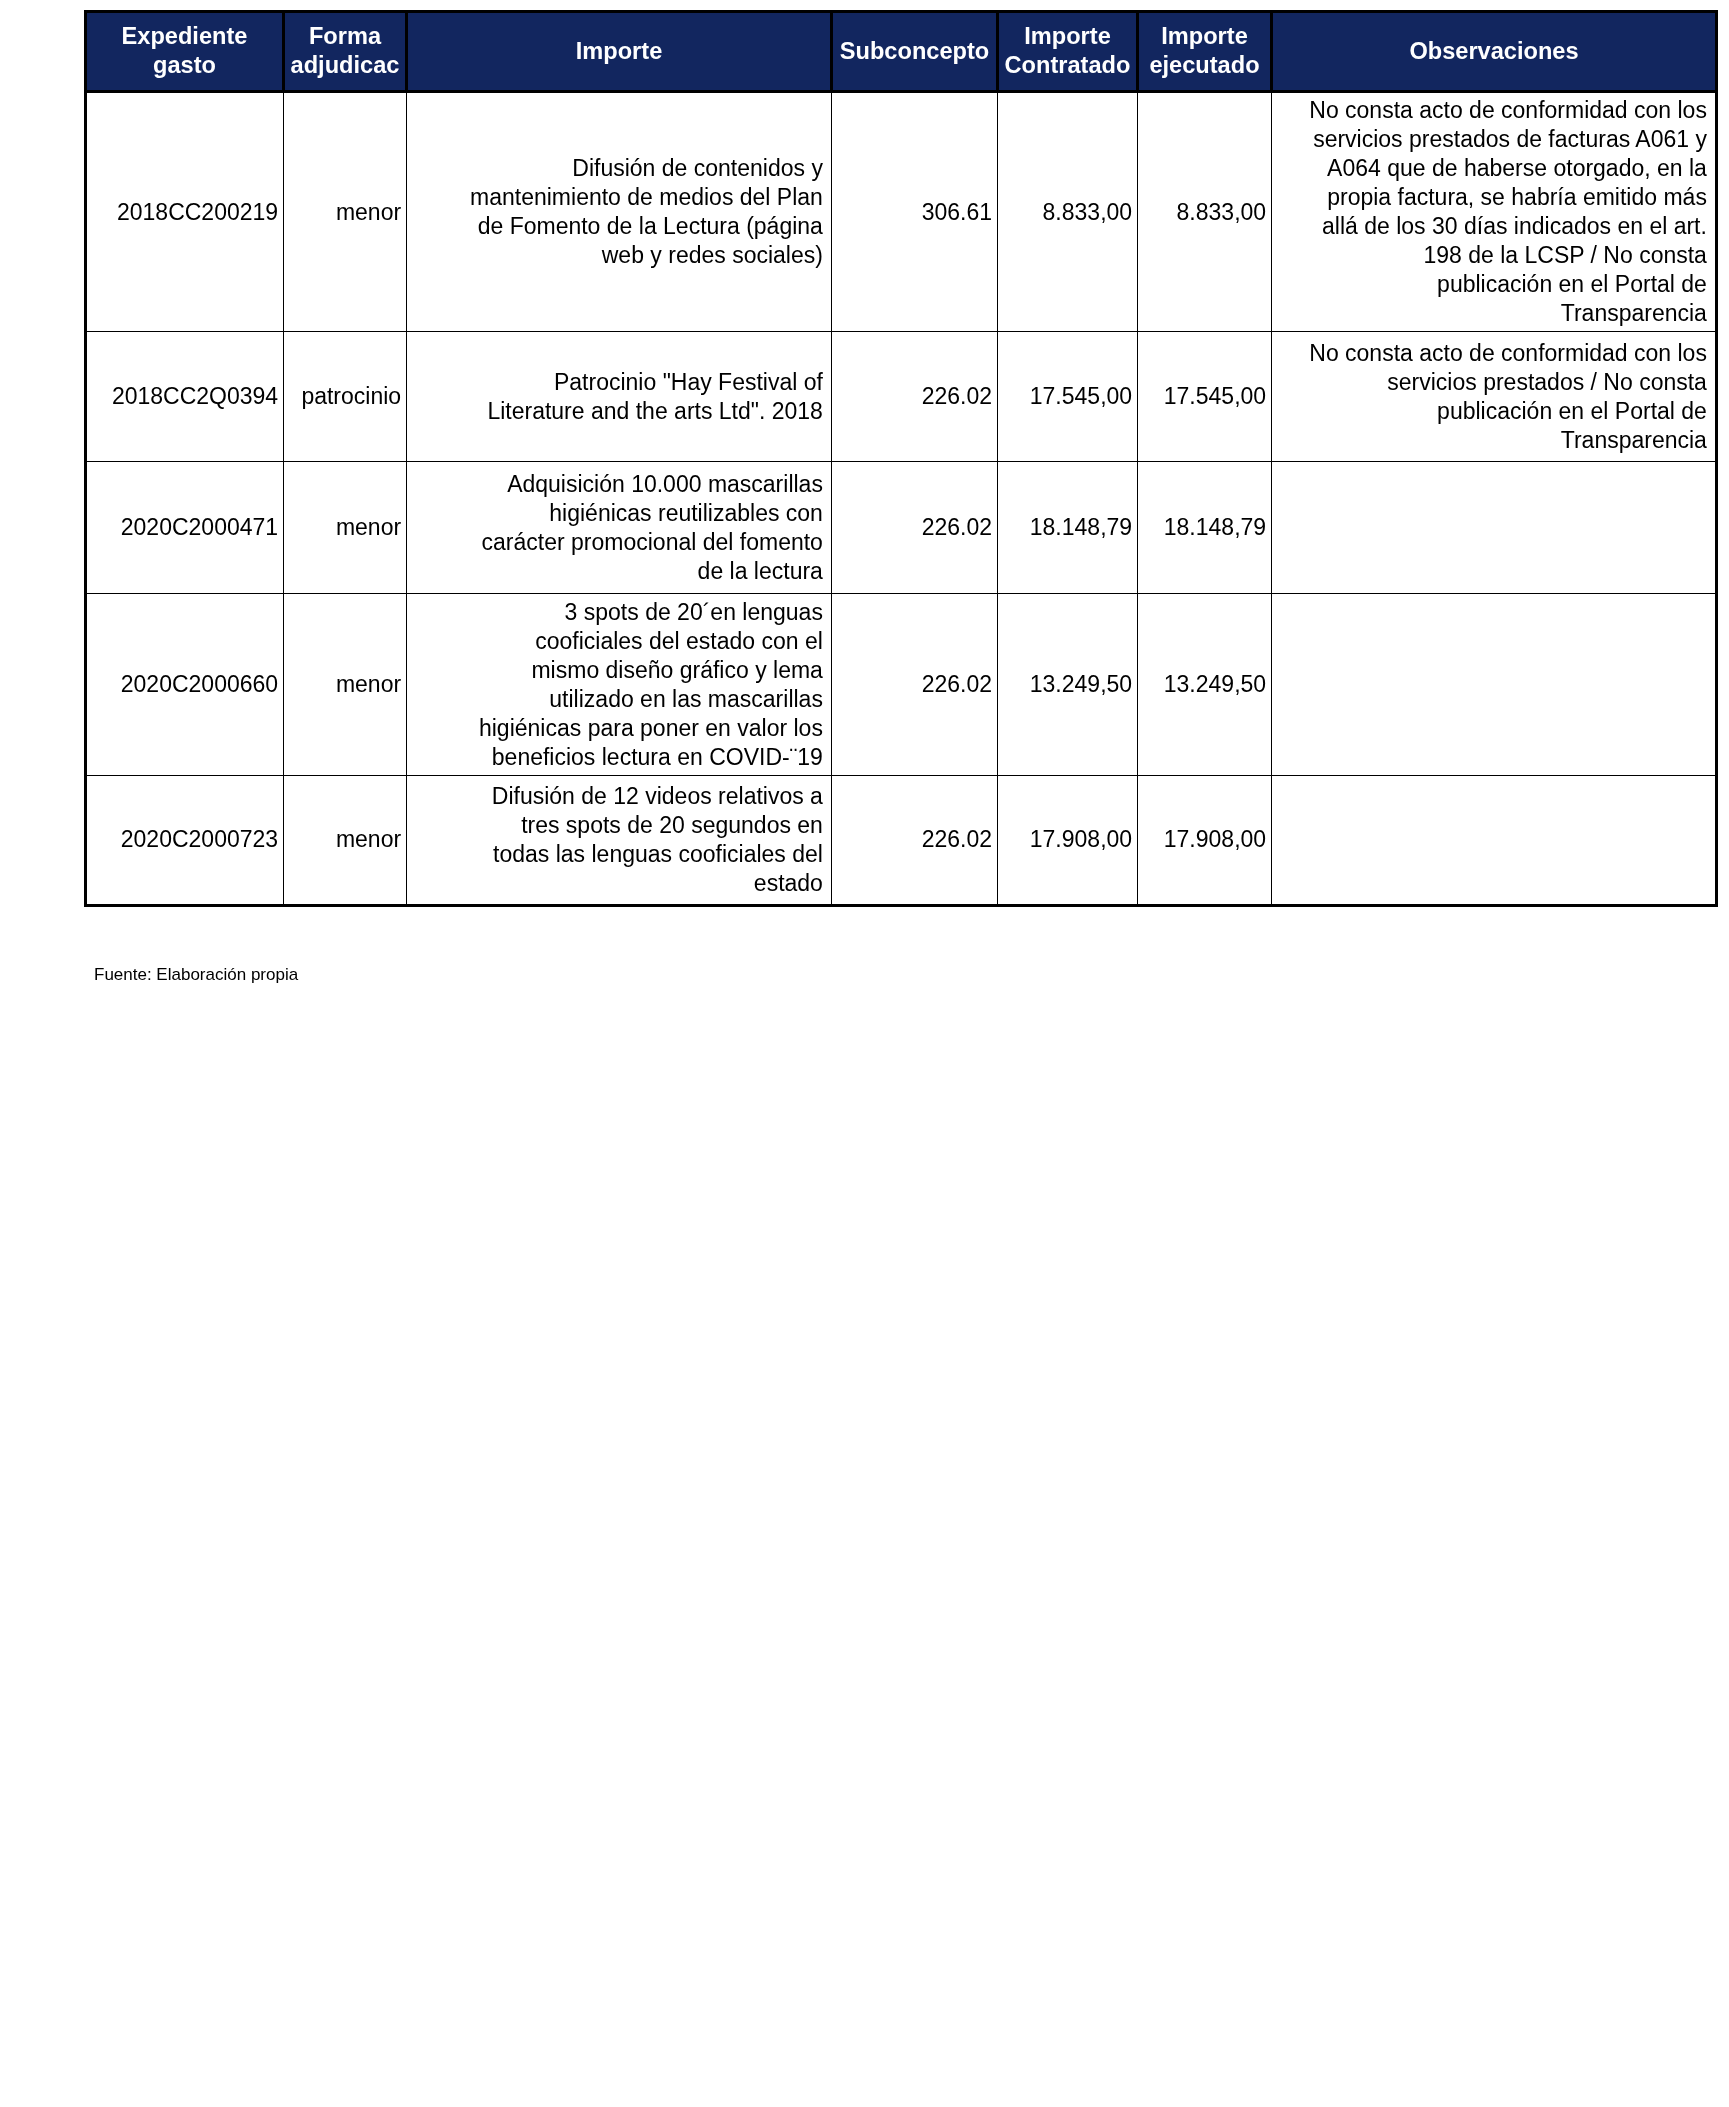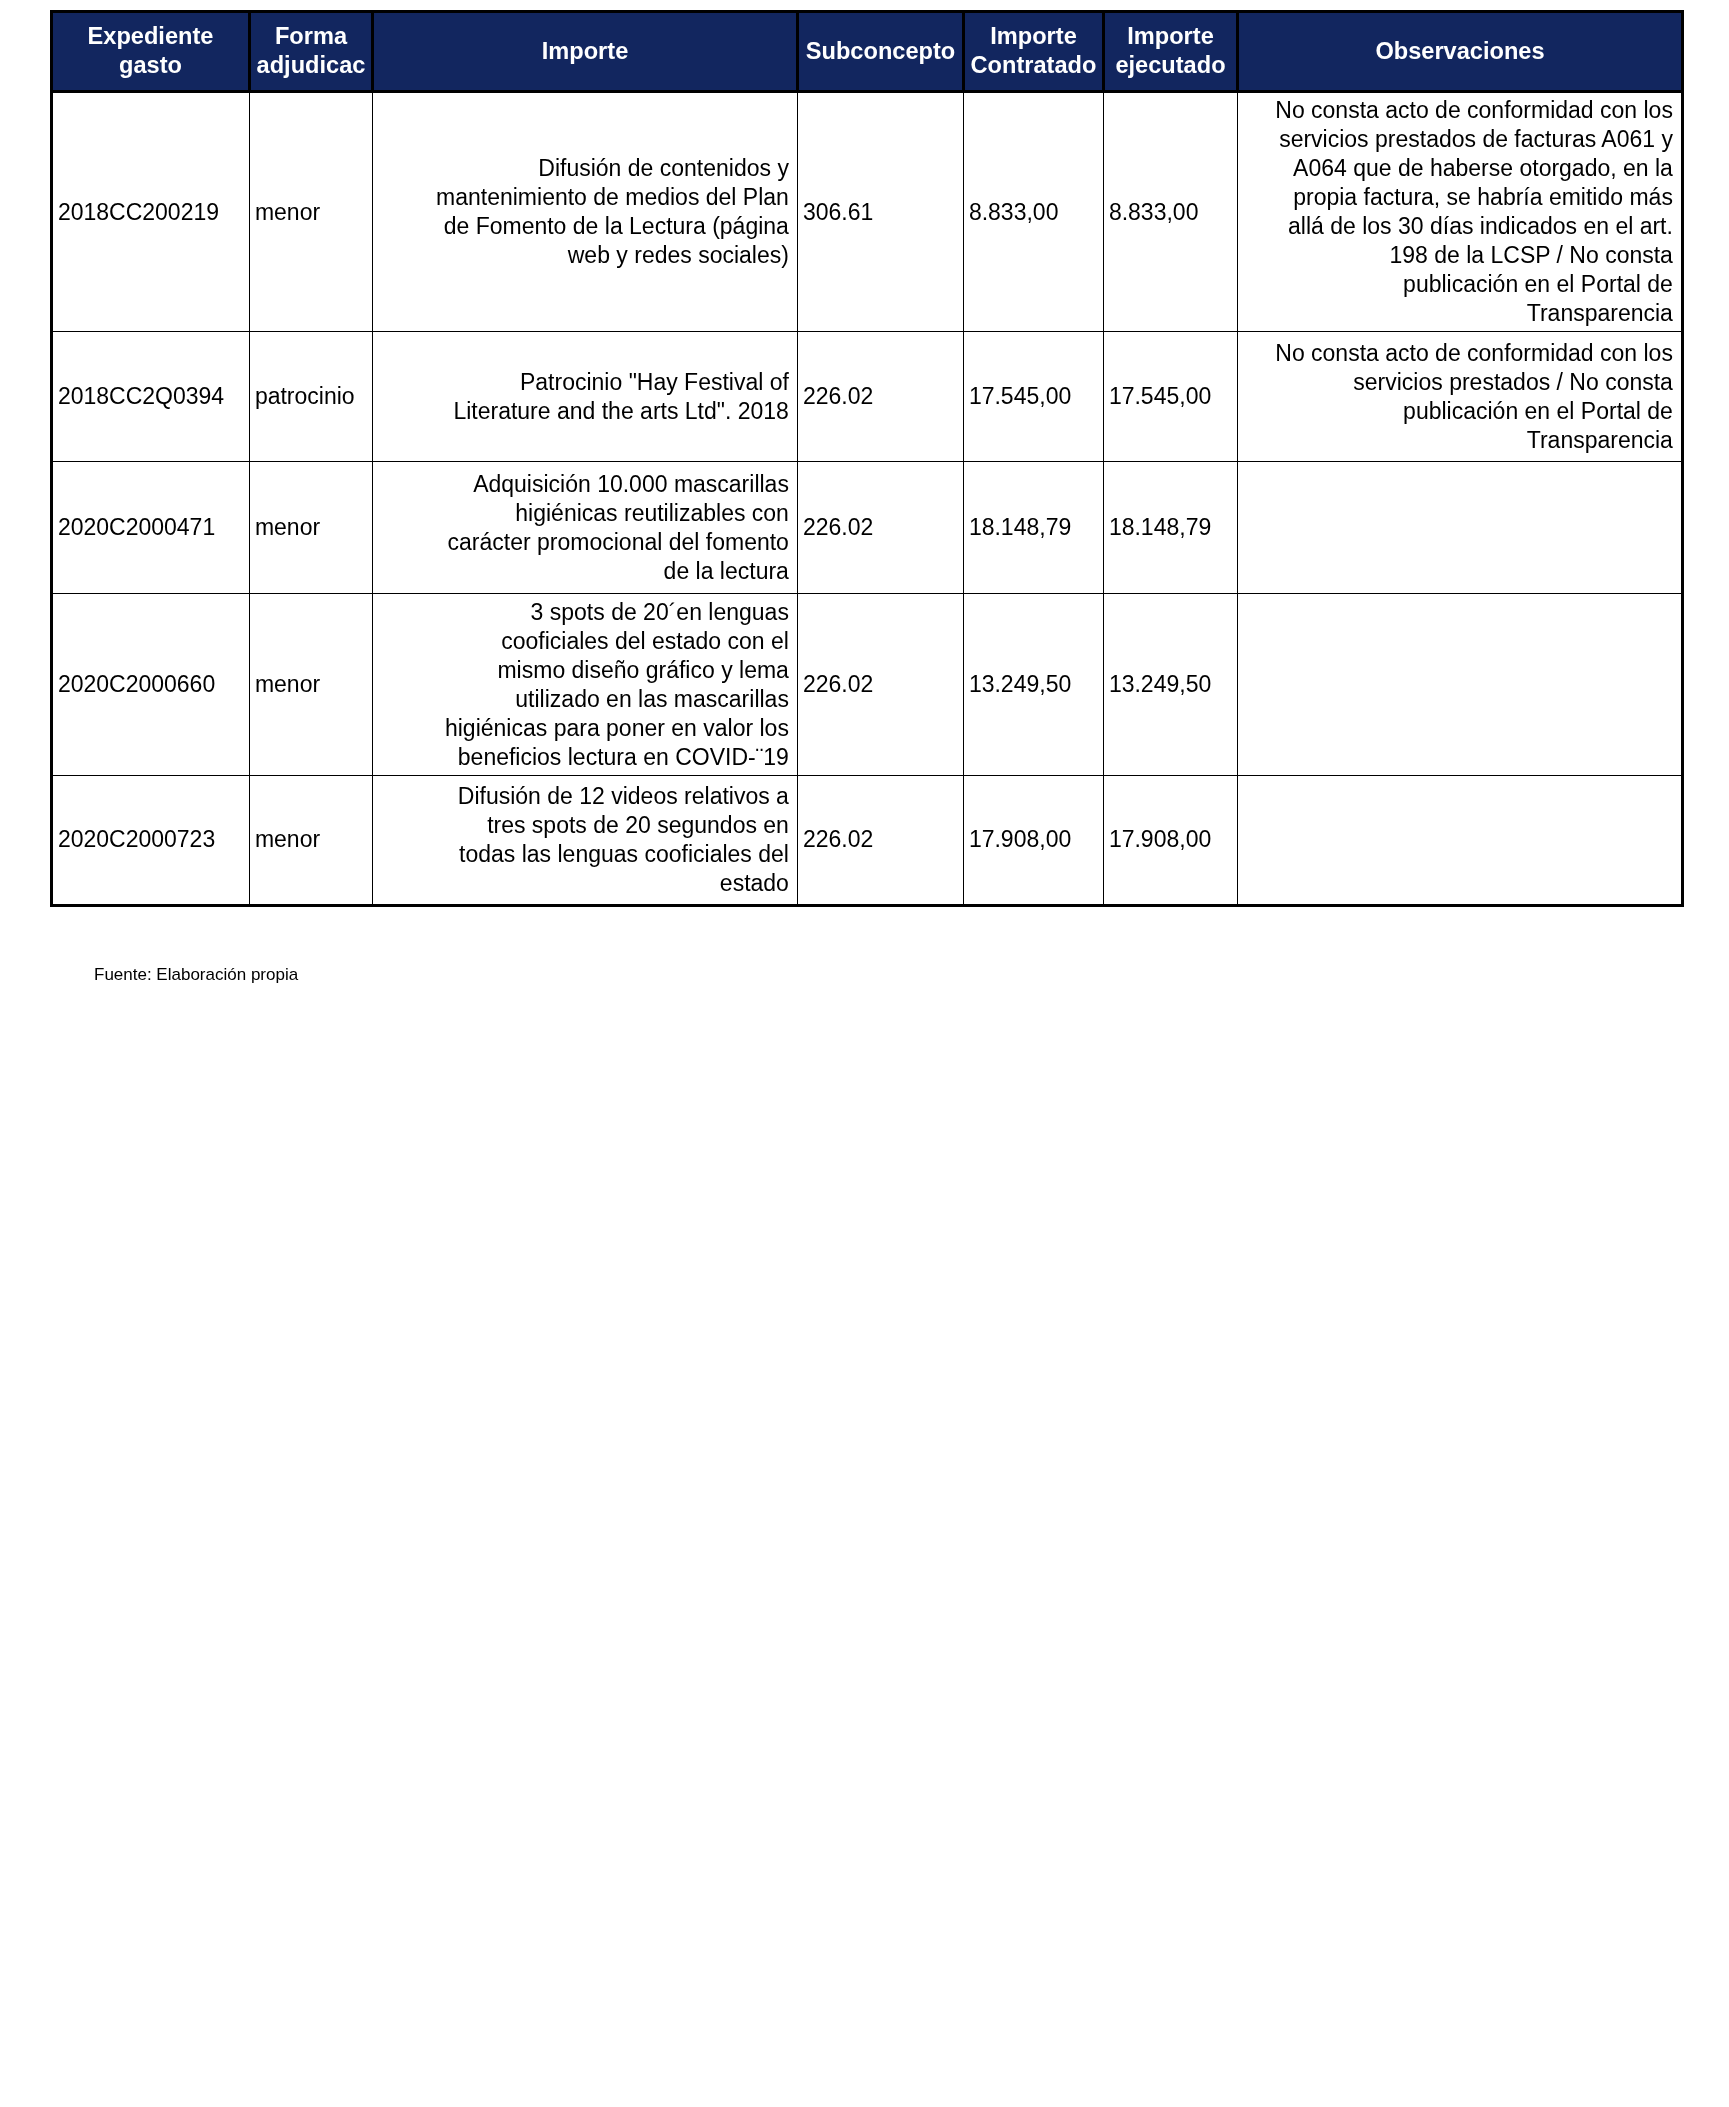--- a/index.html
+++ b/index.html
@@ -17,20 +17,21 @@
   .table-wrap {
     position: absolute;
     left: 50px;
     top: 9.8px;
   }
   table.audit {
     border-collapse: collapse;
     table-layout: fixed;
     width: 1631px;
     border: 3.3px solid #000;
+    margin-left: 34px;
   }
   table.audit th,
   table.audit td {
     overflow: hidden;
     vertical-align: middle;
     white-space: pre-line;
     box-sizing: border-box;
   }
   table.audit th {
     background: #12265f;
@@ -39,21 +40,21 @@
     font-size: 23.6px;
     line-height: 29px;
     text-align: center;
     border: 3.3px solid #000;
     padding: 1.6px 3.3px;
   }
   table.audit td {
     border: 1.6px solid #000;
     font-size: 23px;
     line-height: 29px;
-    text-align: left;
+    text-align: right;
     padding: 3.3px 4.9px;
     background: #ffffff;
   }
   table.audit td.left {
     text-align: right;
     padding-left: 8.1px;
     padding-right: 8.1px;
   }
   tr.total-row td {
     background: #c5c9ca;

